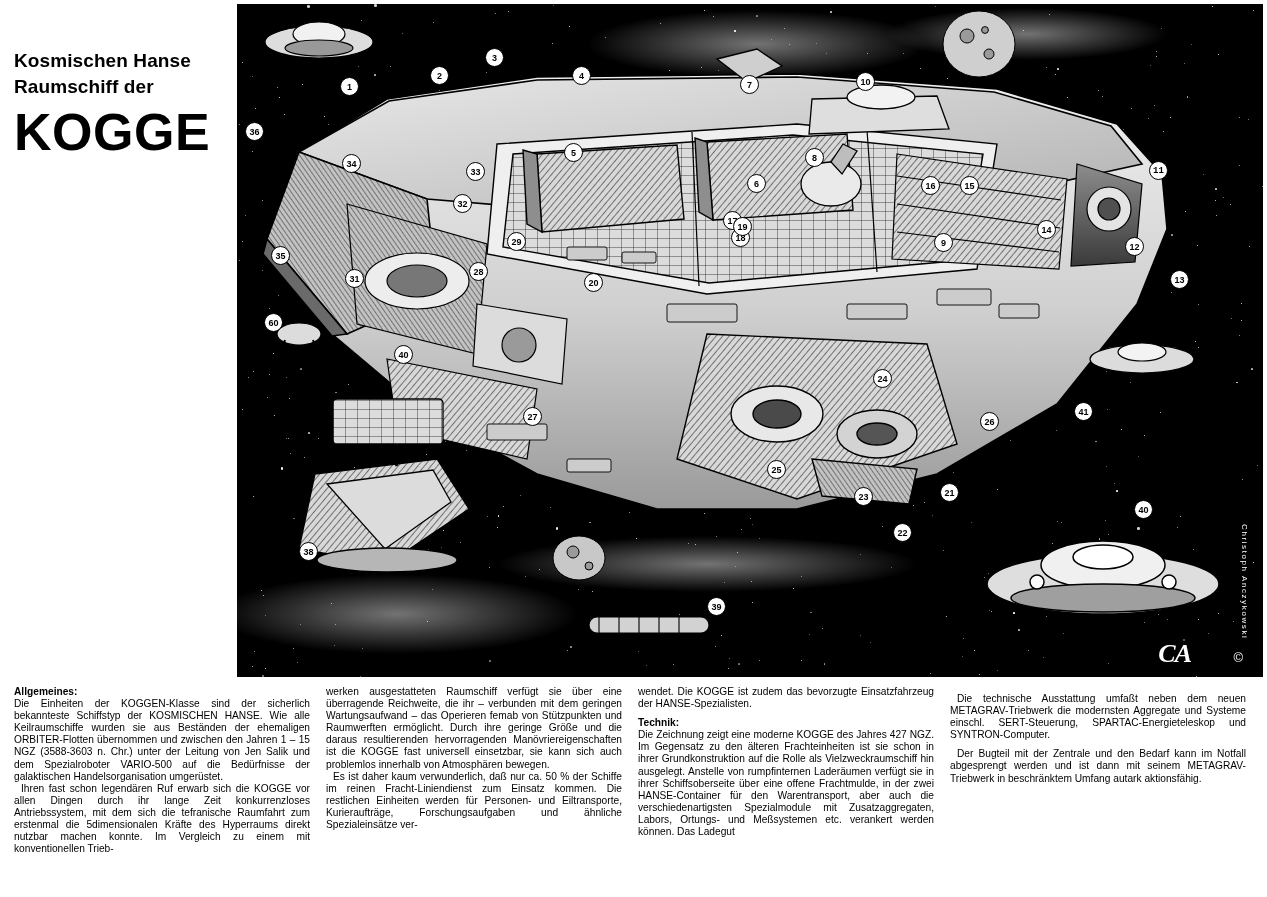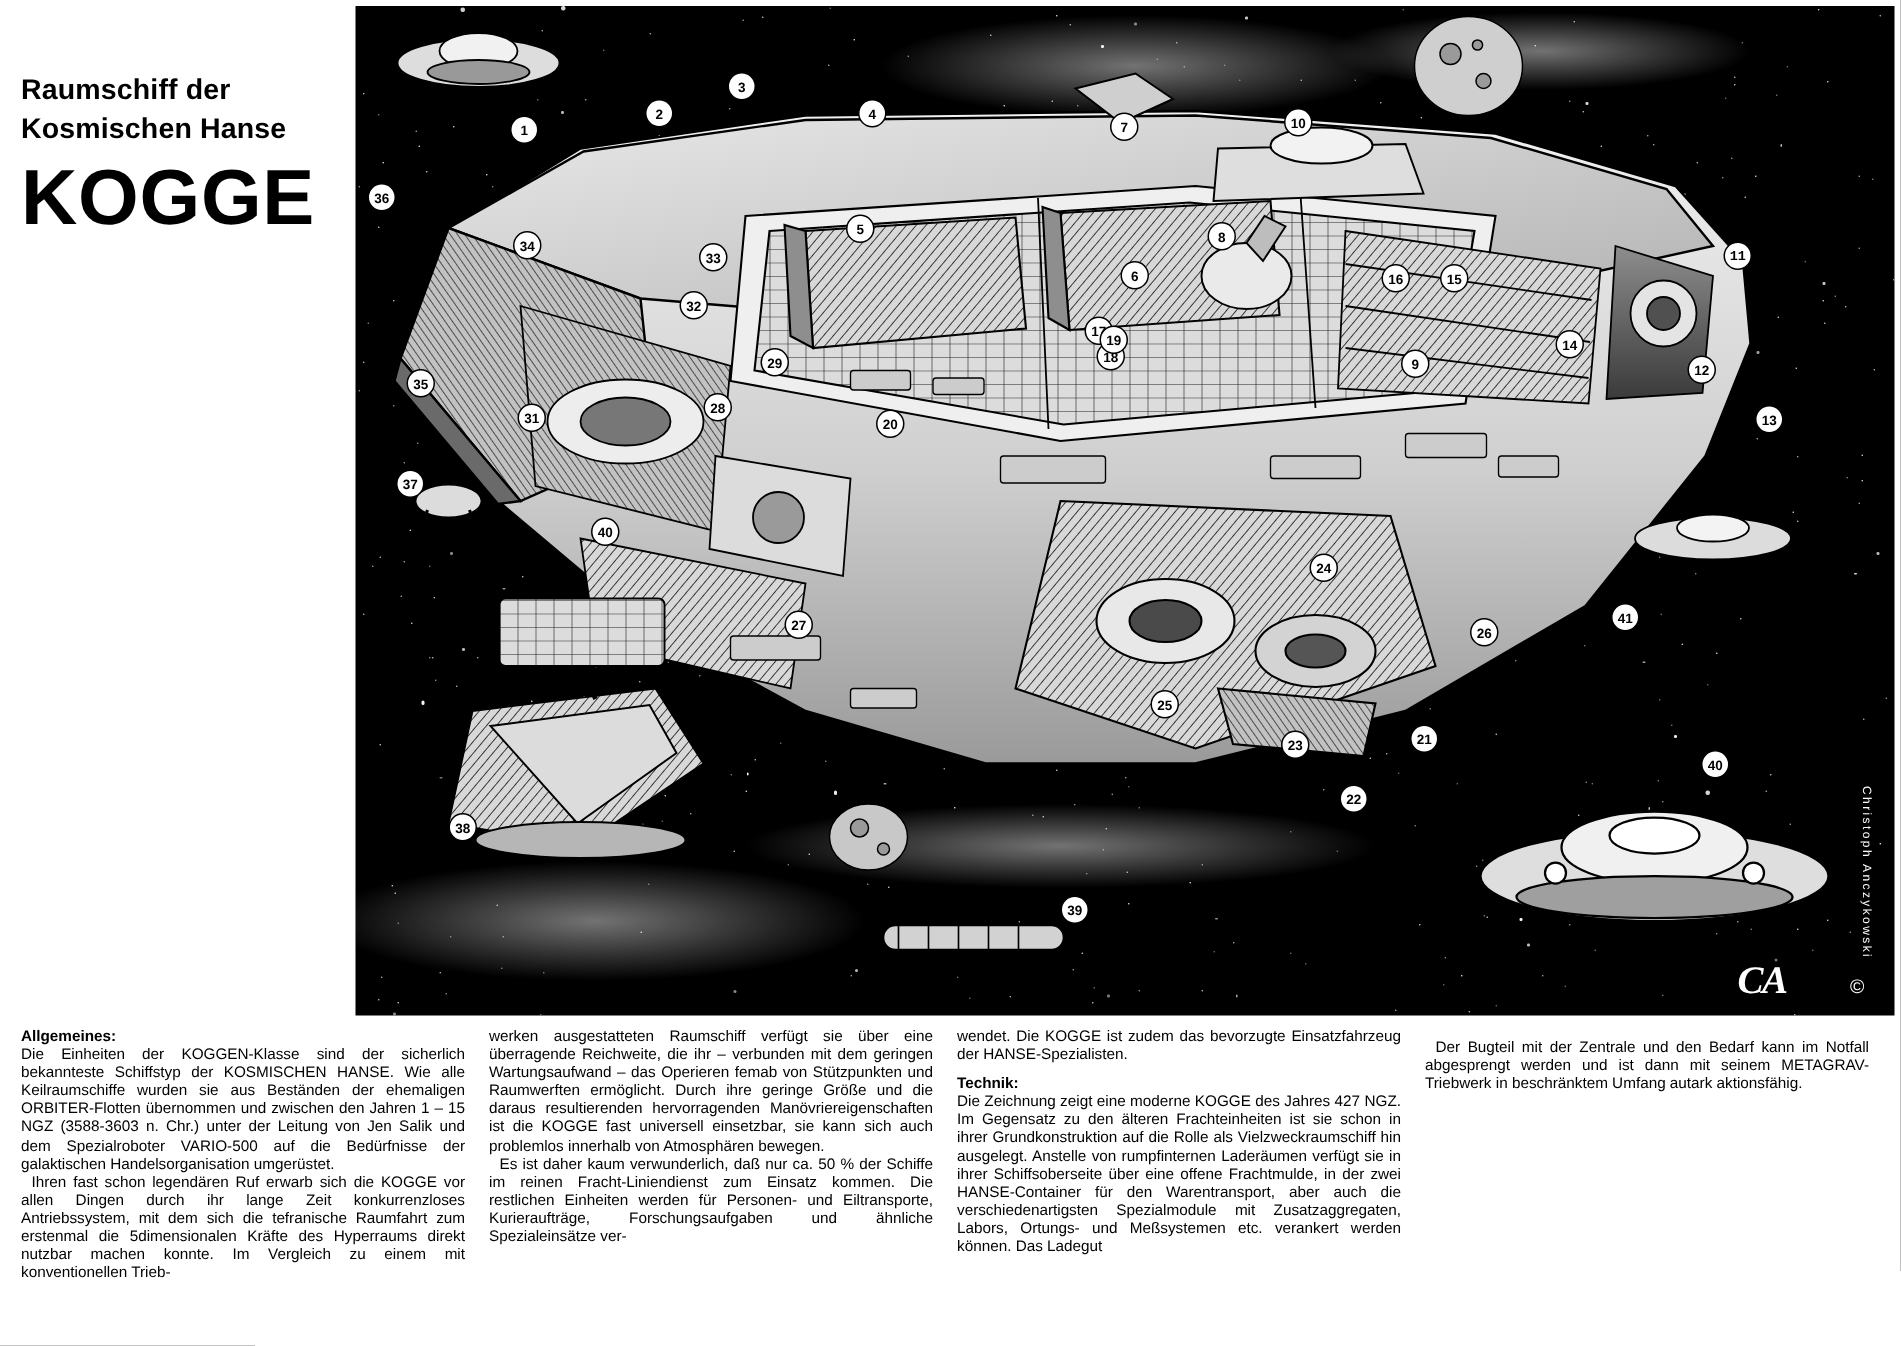--- a/index.html
+++ b/index.html
@@ -133,22 +133,22 @@
     text-indent: 7px;
     margin: 0;
   }
   .para.first { text-indent: 0; }
   .para.spaced { margin-top: 7px; }
 </style>
 </head>
 <body>
 
 <div id="title-block">
+  <div class="title-line">Kosmischen Hanse</div>
   <div class="title-line">Raumschiff der</div>
-  <div class="title-line">Kosmischen Hanse</div>
   <div id="ship-name">KOGGE</div>
 </div>
 
 <div id="illustration">
 
   <div id="starfield">
       <div class="star" style="width: 1.05px; height: 1.05px; left: 698px; top: 1.6px; opacity: 0.5;"></div>
       <div class="star" style="width: 1.05px; height: 1.05px; left: 545.8px; top: 134.2px; opacity: 0.77;"></div>
       <div class="star" style="width: 1.05px; height: 1.05px; left: 802.7px; top: 242.8px; opacity: 0.84;"></div>
       <div class="star" style="width: 1.7px; height: 1.7px; left: 584.5px; top: 623.6px; opacity: 0.74;"></div>
@@ -908,21 +908,21 @@
       <div class="callout" style="left: 286px; top: 403px;">27</div>
       <div class="callout" style="left: 232px; top: 258px;">28</div>
       <div class="callout" style="left: 270px; top: 228px;">29</div>
       <div class="callout" style="left: 157px; top: 341px;">40</div>
       <div class="callout" style="left: 108px; top: 265px;">31</div>
       <div class="callout" style="left: 216px; top: 190px;">32</div>
       <div class="callout" style="left: 229px; top: 158px;">33</div>
       <div class="callout" style="left: 105px; top: 150px;">34</div>
       <div class="callout" style="left: 34px; top: 242px;">35</div>
       <div class="callout" style="left: 8px; top: 118px;">36</div>
-      <div class="callout" style="left: 27px; top: 309px;">37</div>
+      <div class="callout" style="left: 27px; top: 309px;">60</div>
       <div class="callout" style="left: 62px; top: 538px;">38</div>
       <div class="callout" style="left: 470px; top: 593px;">39</div>
       <div class="callout" style="left: 897px; top: 496px;">40</div>
       <div class="callout" style="left: 837px; top: 398px;">41</div>
     </div>
 
   <div id="copyright-artist">Christoph Anczykowski</div>
   <div id="publisher-logo">CA</div>
   <div id="copyright-mark">©</div>
 </div>
@@ -940,16 +940,17 @@
     <p class="para">Es ist daher kaum verwunderlich, daß nur ca. 50 % der Schiffe im reinen Fracht-Liniendienst zum Einsatz kommen. Die restlichen Einheiten werden für Personen- und Eiltransporte, Kurieraufträge, Forschungsaufgaben und ähnliche Spezialeinsätze ver-</p>
   </div>
 
   <div class="text-col">
     <p class="para first">wendet. Die KOGGE ist zudem das bevorzugte Einsatzfahrzeug der HANSE-Spezialisten.</p>
     <div class="col-heading" style="margin-top:7px;">Technik:</div>
     <p class="para first">Die Zeichnung zeigt eine moderne KOGGE des Jahres 427 NGZ. Im Gegensatz zu den älteren Frachteinheiten ist sie schon in ihrer Grundkonstruktion auf die Rolle als Vielzweckraumschiff hin ausgelegt. Anstelle von rumpfinternen Laderäumen verfügt sie in ihrer Schiffsoberseite über eine offene Frachtmulde, in der zwei HANSE-Container für den Warentransport, aber auch die verschiedenartigsten Spezialmodule mit Zusatzaggregaten, Labors, Ortungs- und Meßsystemen etc. verankert werden können. Das Ladegut</p>
   </div>
 
   <div class="text-col">
+    <p class="para spaced">Die technische Ausstattung umfaßt neben dem neuen METAGRAV-Triebwerk die modernsten Aggregate und Systeme einschl. SERT-Steuerung, SPARTAC-Energieteleskop und SYNTRON-Computer.</p>
     <p class="para spaced">Der Bugteil mit der Zentrale und den Bedarf kann im Notfall abgesprengt werden und ist dann mit seinem METAGRAV-Triebwerk in beschränktem Umfang autark aktionsfähig.</p>
   </div>
 
 </div>
 
 </body></html>

